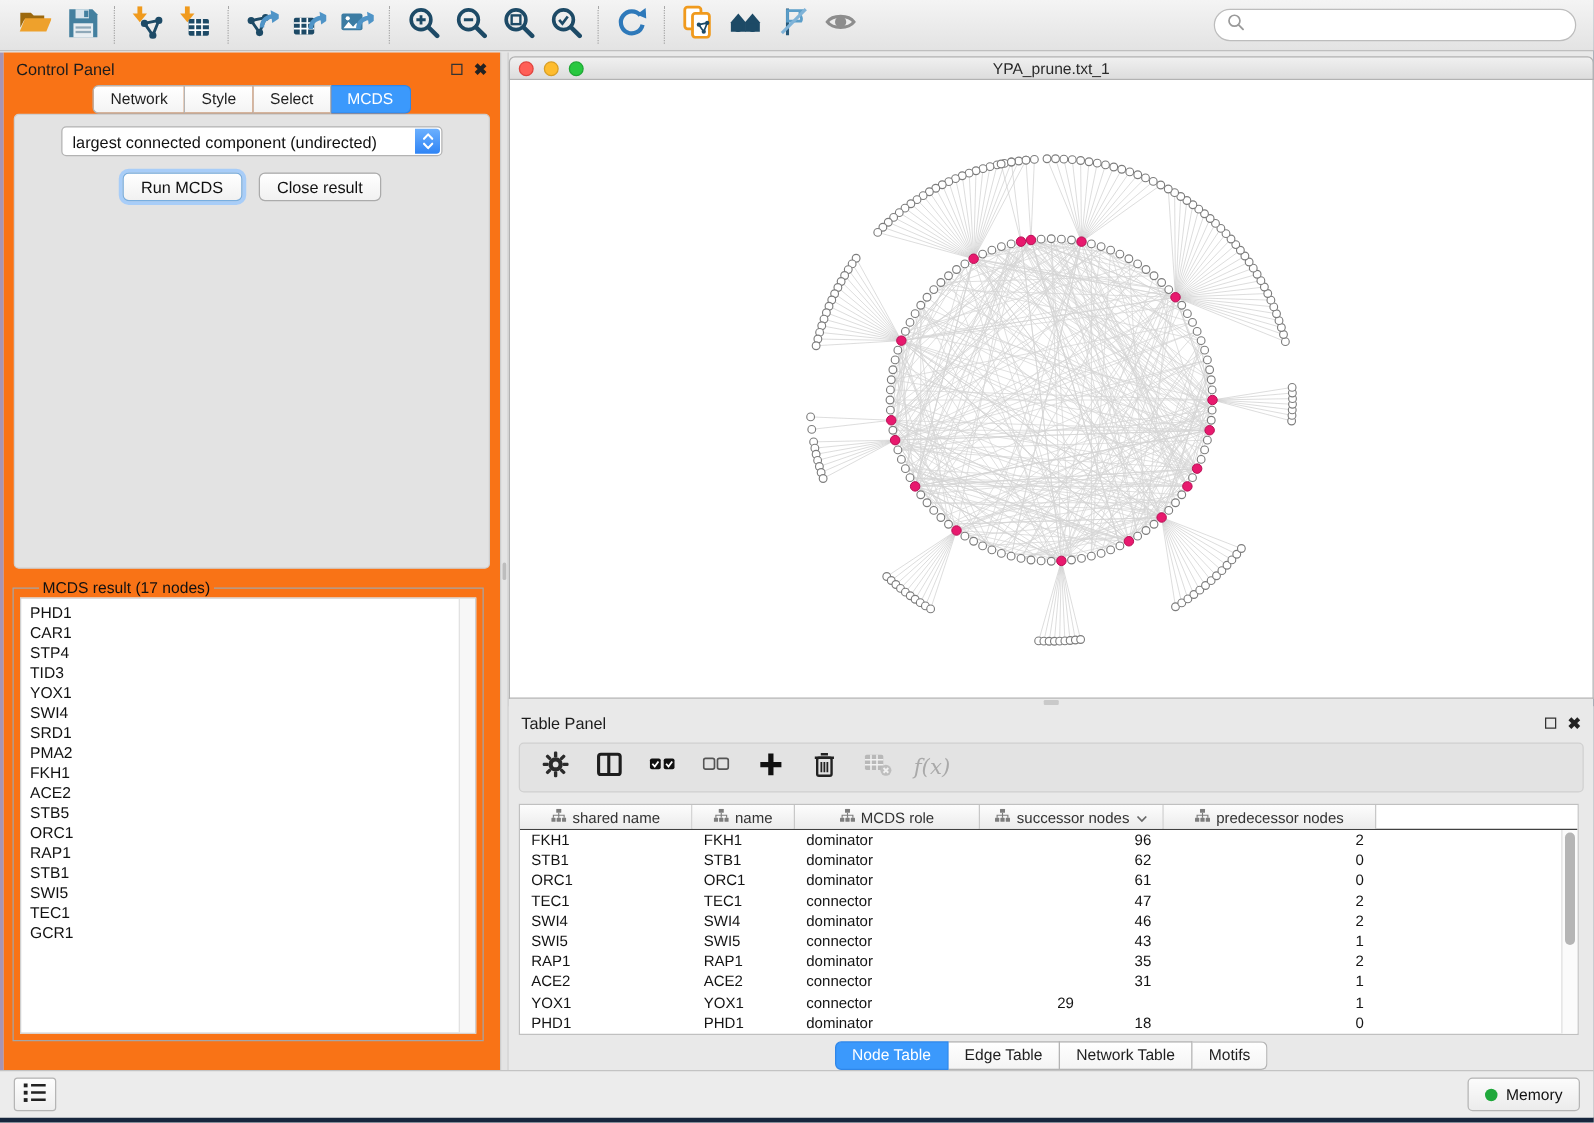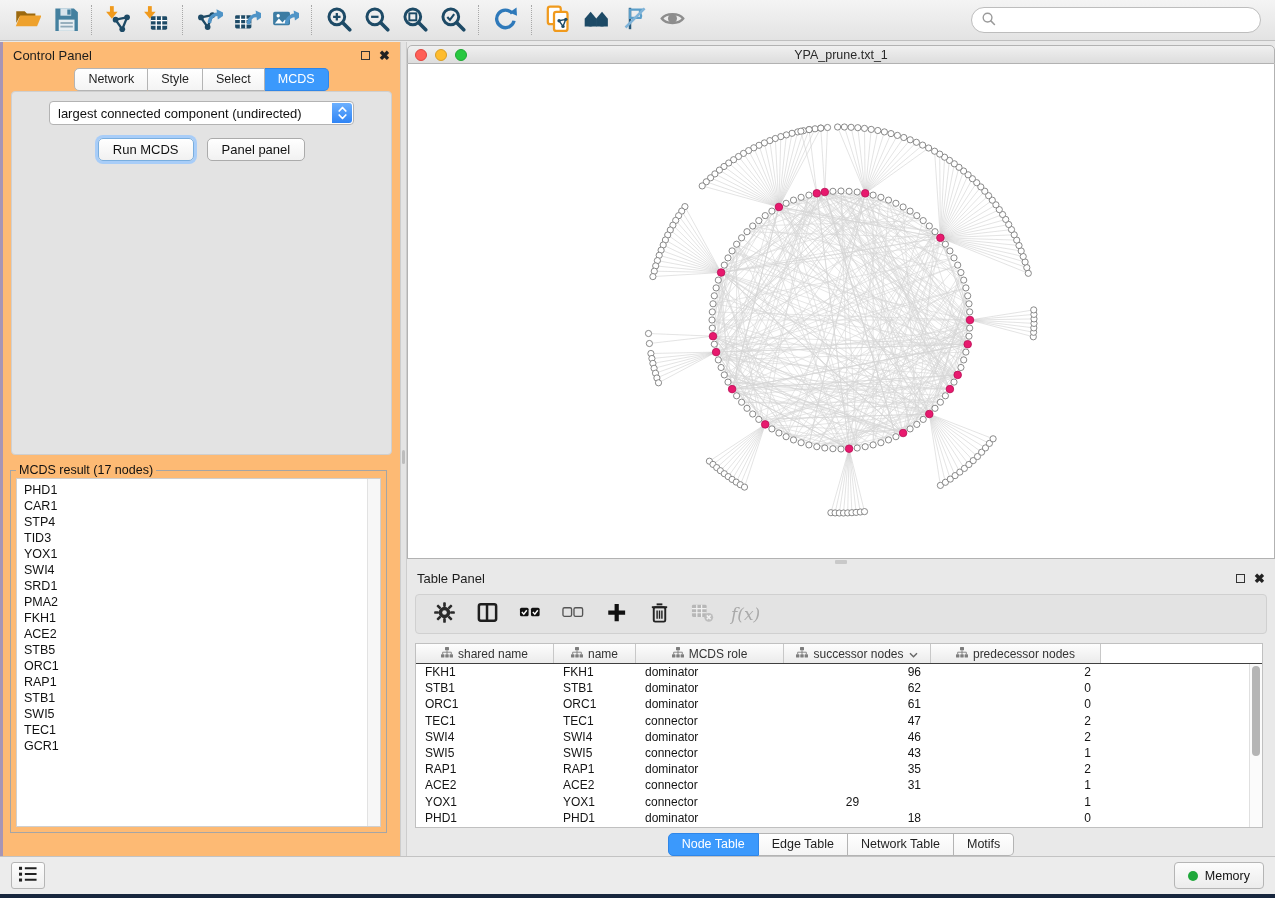--- a/index.html
+++ b/index.html
@@ -12,21 +12,21 @@
     background:linear-gradient(#f4f4f4,#e3e3e3); border-bottom:1px solid #bfbfbf;
     display:flex; align-items:center; padding-left:8px; }
   .icon-btn { width:38px; height:34px; display:flex; align-items:center; justify-content:center; cursor:default; }
   .tsep { width:1px; height:30px; border-left:1px dotted #a8a8a8; margin:0 7px; }
   .search-wrap { margin-left:auto; margin-right:14px; width:290px; height:26px; background:#fff;
     border:1px solid #bdbdbd; border-radius:13px; display:flex; align-items:center; padding-left:9px; gap:6px; }
   .search-wrap input { border:none; outline:none; flex:1; font-size:13px; background:transparent; height:22px; font-family:"Liberation Sans",sans-serif; }
 
   
   .left-edge { position:absolute; left:0; top:42px; width:3px; height:814px; background:#a795b5; }
-  .control-panel { position:absolute; left:3px; top:42px; width:397px; height:814px; background:#fdba74; }
+  .control-panel { position:absolute; left:3px; top:42px; width:397px; height:814px; background:#f97316; }
   .panel-titlebar { height:26px; display:flex; align-items:center; justify-content:space-between;
     padding:0 10px; font-size:13px; color:#1c1c1c; }
   .win-btns { display:flex; align-items:center; gap:9px; }
   .float-btn { width:9px; height:9px; border:1.5px solid #333; display:inline-block; }
   .close-x { font-size:13px; font-weight:bold; color:#222; line-height:9px; }
   .seg { display:flex; justify-content:center; }
   .seg .tab { background:linear-gradient(#ffffff,#f4f4f4); border:1px solid #b4b4b4; border-left:none;
     padding:3px 13px 4px; font-size:12.5px; color:#1f1f1f; font-family:"Liberation Sans",sans-serif; cursor:default; }
   .seg .tab:first-child { border-left:1px solid #b4b4b4; border-radius:5px 0 0 5px; }
   .seg .tab:last-child { border-radius:0 5px 5px 0; }
@@ -36,21 +36,21 @@
   .cp-select { position:relative; margin:9px 37px 0 37px; height:24px; background:#fff;
     border:1px solid #b3b3b3; border-radius:4px; font-size:13px; color:#111;
     display:flex; align-items:center; padding-left:8px; }
   .spinner { position:absolute; right:1px; top:1px; bottom:1px; width:20px; border-radius:0 3px 3px 0;
     background:linear-gradient(#6cb0fe,#2f84f5); display:flex; align-items:center; justify-content:center; }
   .btn-row { display:flex; justify-content:center; gap:13px; margin-top:13px; }
   .push { height:23px; padding:0 14px; background:linear-gradient(#ffffff,#f1f1f1); border:1px solid #ababab;
     border-radius:5px; font-size:13px; color:#111; font-family:"Liberation Sans",sans-serif; }
   .focus-ring { box-shadow:0 0 0 3px #a8cdf8; border-color:#7aaede; }
   .result-box { margin:8px 13px 0 7px; height:370px; border:1px solid #a5a5a5; position:relative; background:transparent; }
-  .result-box legend { font-size:12.5px; color:#111; margin-left:5px; padding:0 3px; }
+  .result-box legend { font-size:12.5px; color:#111; margin-left:20px; padding:0 3px; }
   .result-list { position:absolute; left:5px; right:5px; top:1px; bottom:5px; background:#fff;
     border:1px solid #cfcfcf; font-size:12.5px; color:#111; padding:3px 0 0 7px; line-height:16px; overflow:hidden; }
   .list-scroll { position:absolute; right:6px; top:2px; bottom:6px; width:13px; background:#f7f7f7; border-left:1px solid #e2e2e2; }
 
   
   .v-splitter { position:absolute; left:400px; top:42px; width:7px; height:814px; background:#e4e4e4;
     border-left:1px solid #cdcdcd; border-right:1px solid #cdcdcd; }
   .v-grip { position:absolute; left:1px; top:408px; width:3px; height:14px; background:#bdbdbd; border-radius:2px; }
   .h-splitter { position:absolute; left:407px; top:559px; width:868px; height:6px; }
   .h-grip { position:absolute; left:428px; top:1px; width:12px; height:4px; background:#c9c9c9; border-radius:1px; }
@@ -285,21 +285,21 @@
         <span>largest connected component (undirected)</span>
         <span class="spinner">
           <svg width="9" height="14" viewBox="0 0 9 14">
               <path d="M1.2 5L4.5 1.5 7.8 5" fill="none" stroke="#fff" stroke-width="1.7" stroke-linecap="round" stroke-linejoin="round"></path>
               <path d="M1.2 9L4.5 12.5 7.8 9" fill="none" stroke="#fff" stroke-width="1.7" stroke-linecap="round" stroke-linejoin="round"></path>
             </svg>
         </span>
       </div>
       <div class="btn-row">
         <button class="push focus-ring">Run MCDS</button>
-        <button class="push">Panel panel</button>
+        <button class="push">Close result</button>
       </div>
     </div>
     <fieldset class="result-box">
       <legend>MCDS result (17 nodes)</legend>
       <div class="result-list" id="result-list">
           <div>PHD1</div>
           <div>CAR1</div>
           <div>STP4</div>
           <div>TID3</div>
           <div>YOX1</div>

